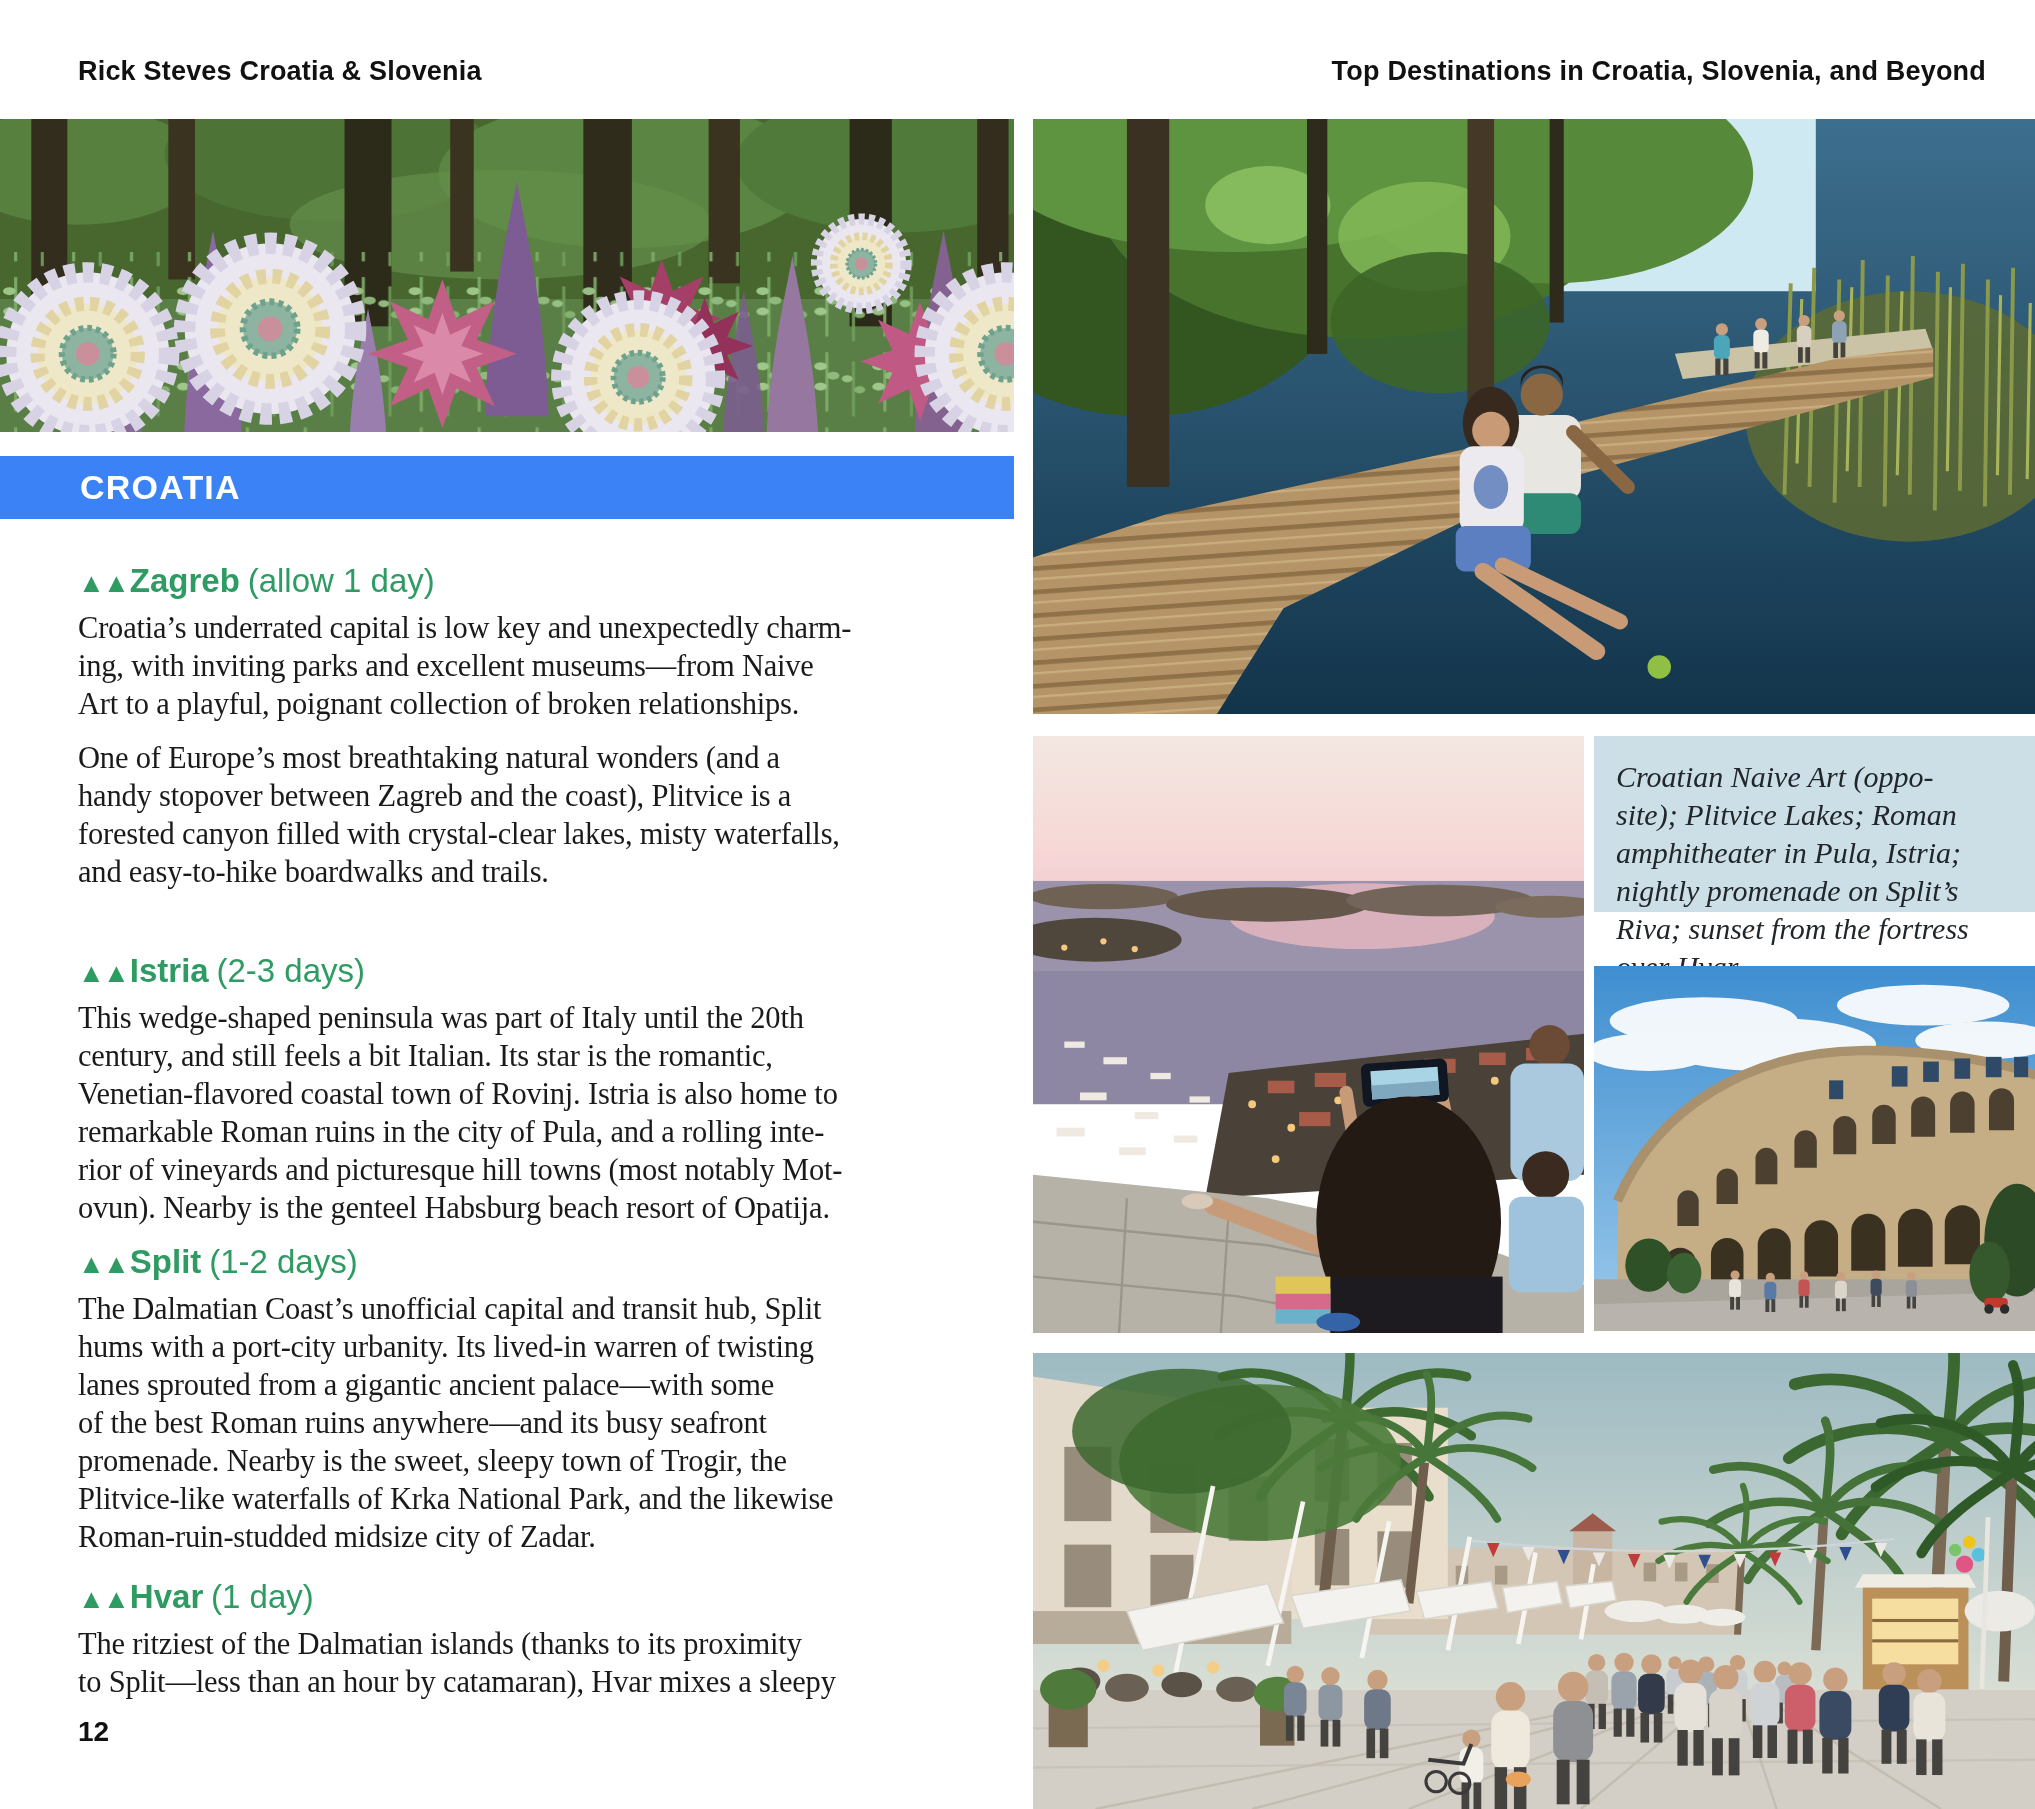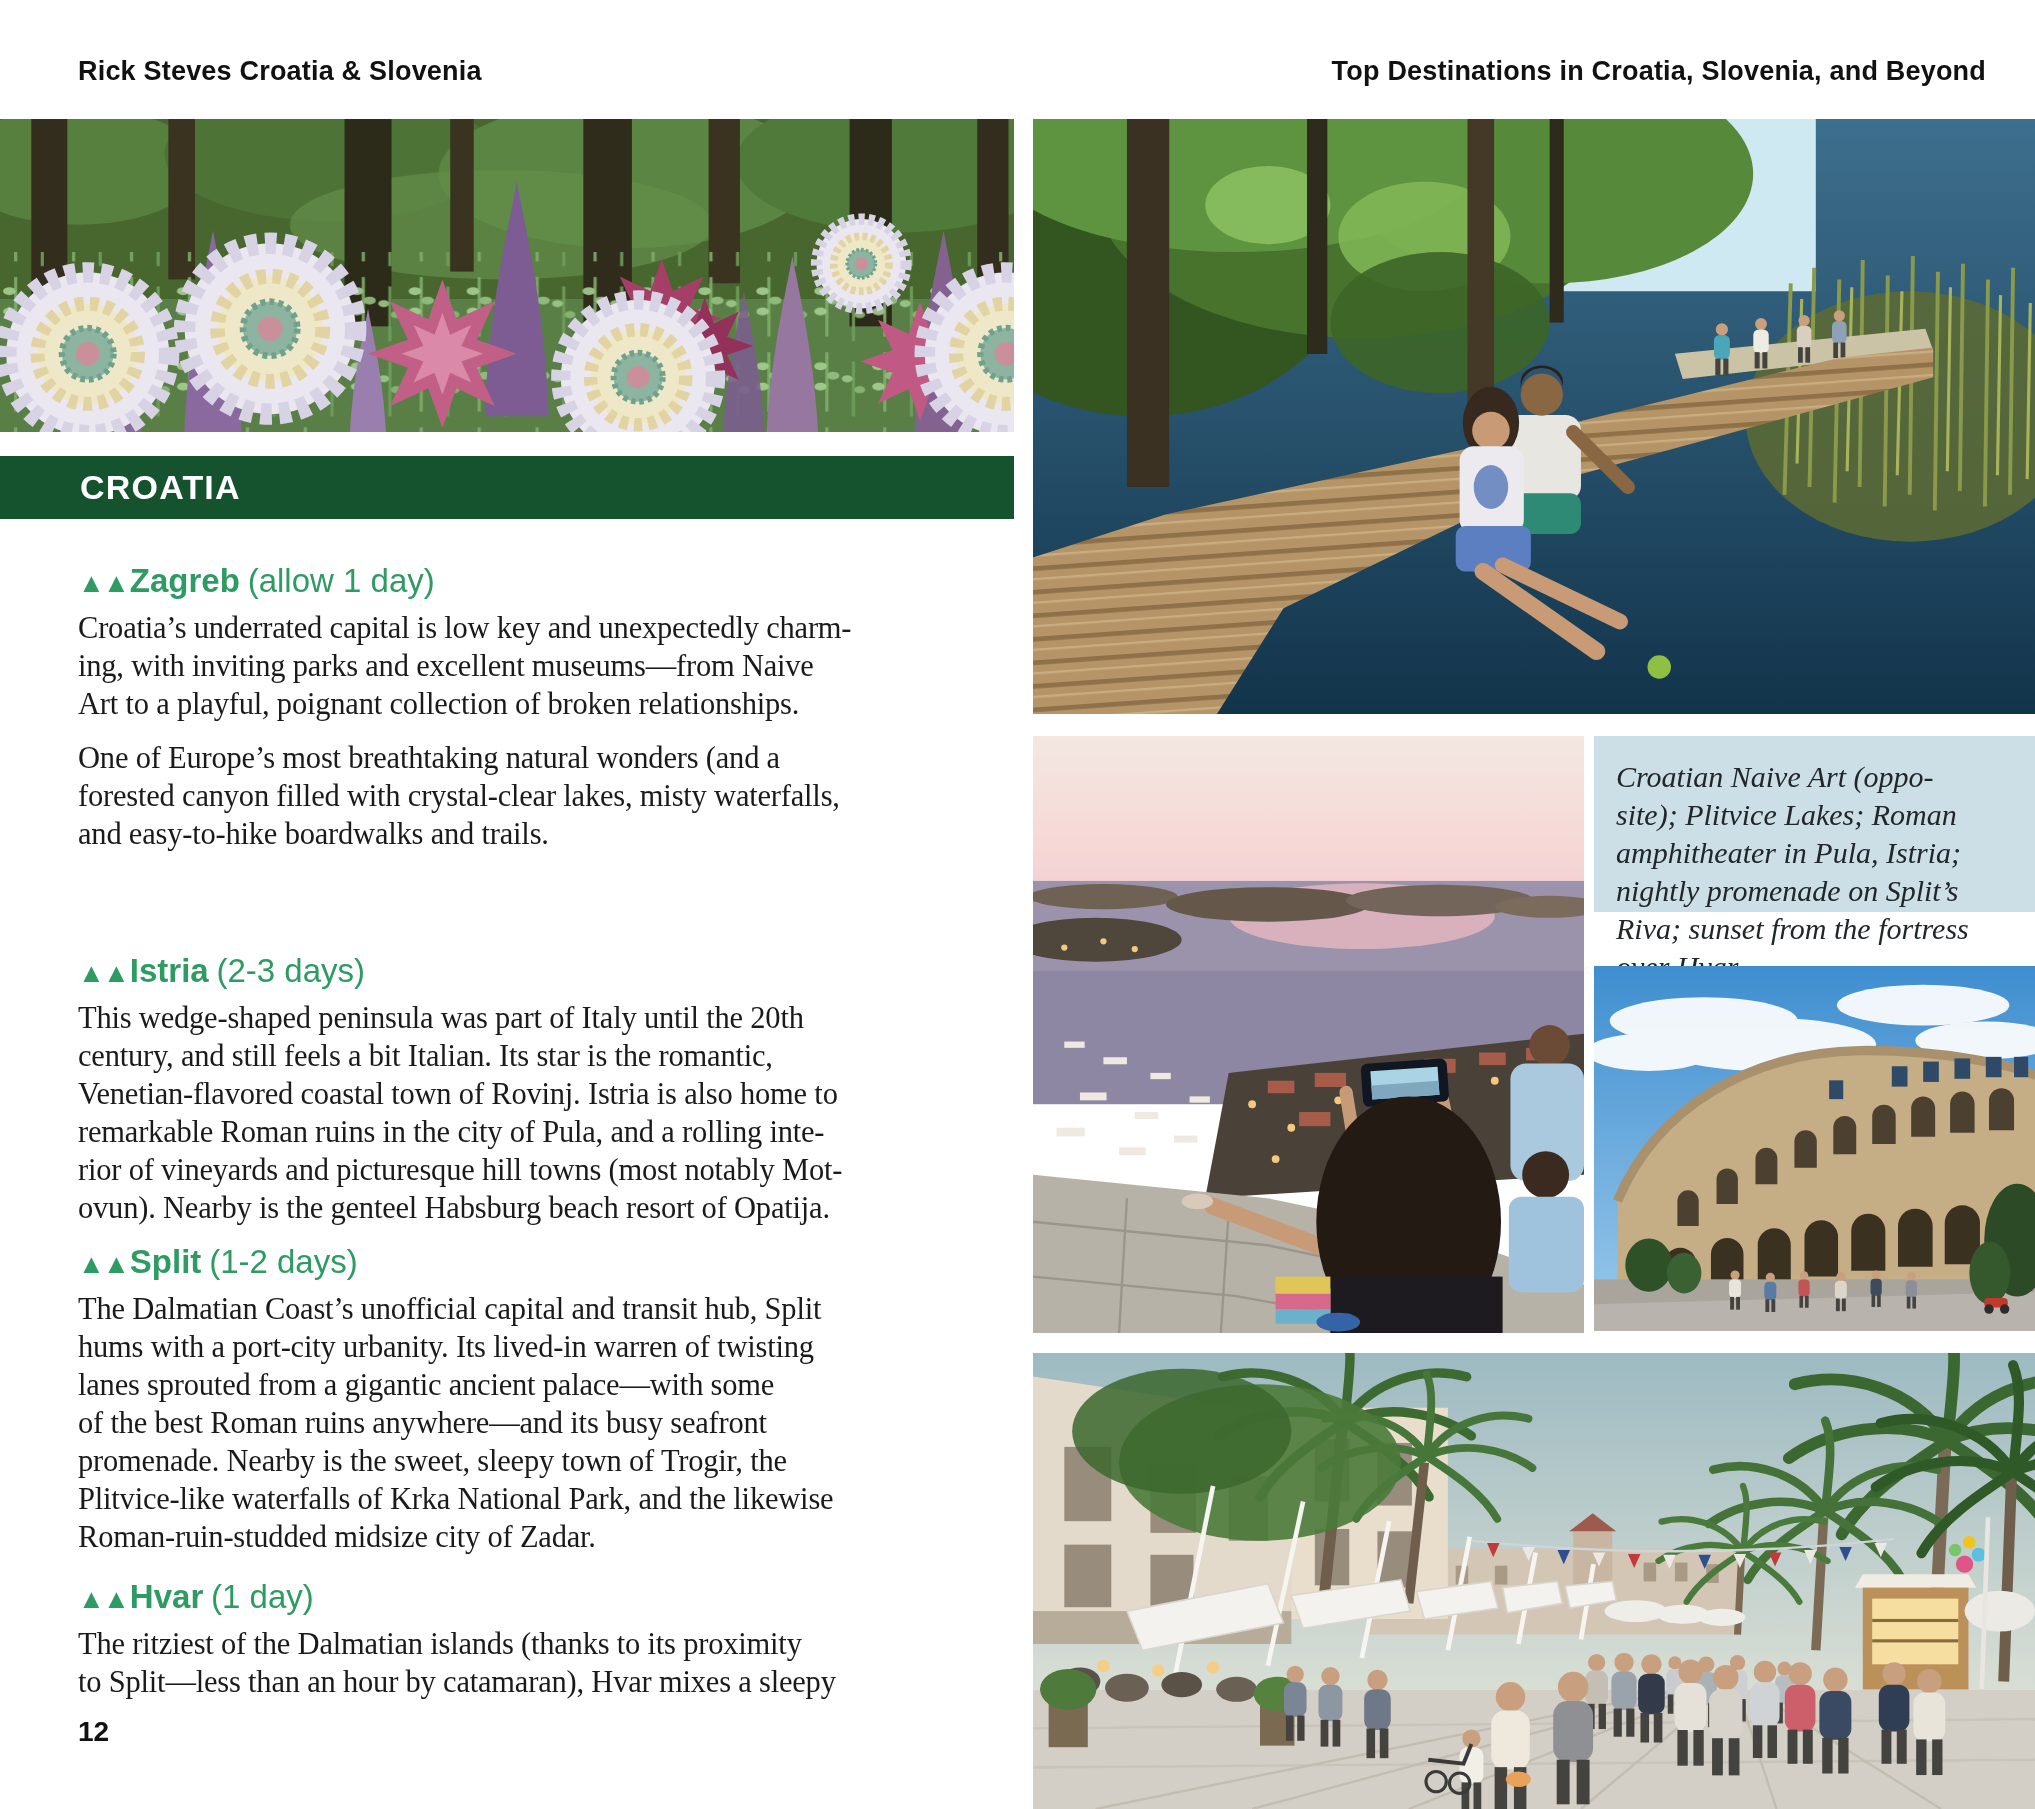--- a/index.html
+++ b/index.html
@@ -2,21 +2,21 @@
 <html style="font-size:12.5px"><head>
 <meta charset="utf-8">
 <style>
   html,body{margin:0;padding:0;background:#ffffff;}
   .page{position:relative;width:2035px;height:1809px;background:#ffffff;overflow:hidden;
         font-family:"Liberation Sans",sans-serif;}
   .hdr{position:absolute;top:56px;font-weight:bold;font-size:27px;color:#111;letter-spacing:0.2px;white-space:nowrap;}
   .hdr-left{left:78px;}
   .hdr-right{right:49px;text-align:right;}
   .art,.photo{position:absolute;display:block;}
-  .banner{position:absolute;left:0;top:456px;width:1014px;height:63px;background:#14532d;display:flex;align-items:center;text-align:right;}
+  .banner{position:absolute;left:0;top:456px;width:1014px;height:63px;background:#3b82f6;display:flex;align-items:center;text-align:right;}
   .banner-label{color:#ffffff;font-size:34px;font-weight:bold;letter-spacing:1.2px;margin-left:80px;}
   .sec{position:absolute;left:78px;width:920px;}
   .sec-h{margin:0 0 7px 0;font-size:33px;font-weight:bold;line-height:38px;white-space:nowrap;}
   .sec-h .tri{font-size:27px;letter-spacing:-1.6px;margin-right:1.6px;}
   .sec-h .dur{font-weight:normal;margin-left:7.8px;}
   .green{color:#2e9b62;}
   .redh{color:#d8203e;}
   .bodytext{font-family:"Liberation Serif",serif;font-size:30.5px;line-height:38px;color:#1a1a1a;letter-spacing:-0.2px;}
   .cap{position:absolute;left:1594px;top:736px;width:442px;height:176px;background:#cddfe6;}
   .cap-inner{margin:22px 0 0 22px;font-family:"Liberation Serif",serif;font-style:italic;
@@ -192,20 +192,21 @@
     <div class="bodytext">
       <div>Croatia’s underrated capital is low key and unexpectedly charm-</div>
       <div>ing, with inviting parks and excellent museums—from Naive</div>
       <div>Art to a playful, poignant collection of broken relationships.</div>
     </div>
   </section>
 
   <section class="sec" style="top:739px">
     <div class="bodytext">
       <div>One of Europe’s most breathtaking natural wonders (and a</div>
+      <div>handy stopover between Zagreb and the coast), Plitvice is a</div>
       <div>forested canyon filled with crystal-clear lakes, misty waterfalls,</div>
       <div>and easy-to-hike boardwalks and trails.</div>
     </div>
   </section>
 
   <section class="sec" style="top:952px">
     <h2 class="sec-h green"><span class="tri">▲▲</span><span>Istria</span><span class="dur">(2-3 days)</span></h2>
     <div class="bodytext">
       <div>This wedge-shaped peninsula was part of Italy until the 20th</div>
       <div>century, and still feels a bit Italian. Its star is the romantic,</div>

